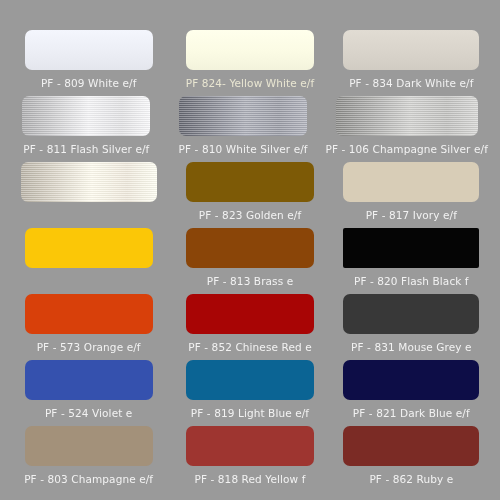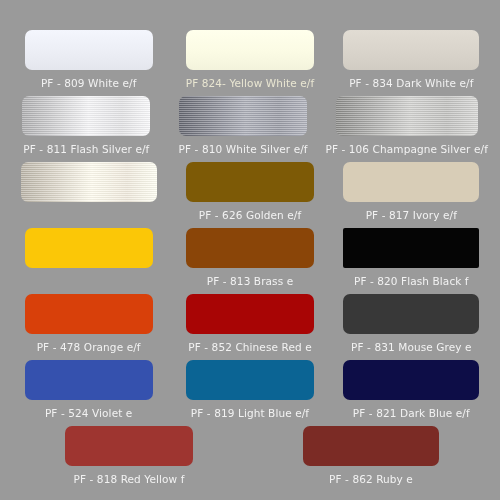--- a/index.html
+++ b/index.html
@@ -79,21 +79,21 @@
       <div class="caption">PF - 106 Champagne Silver e/f</div>
     </div>
   </div>
 
   <div class="row">
     <div class="cell">
       <div class="swatch wide" style="background: repeating-linear-gradient(rgba(255, 255, 255, 0.3) 0px, rgba(255, 255, 255, 0.3) 1px, rgba(0, 0, 0, 0.06) 1px, rgba(0, 0, 0, 0.06) 2px), linear-gradient(to right, rgb(186, 180, 167) 0%, rgb(216, 210, 197) 22%, rgb(255, 252, 239) 52%, rgb(240, 234, 221) 78%, rgb(255, 255, 243) 100%);"></div>
     </div>
     <div class="cell">
       <div class="swatch" style="background: rgb(125, 90, 6);"></div>
-      <div class="caption">PF - 626 Golden  e/f</div>
+      <div class="caption">PF - 823 Golden  e/f</div>
     </div>
     <div class="cell">
       <div class="swatch wide" style="background: rgb(216, 205, 183);"></div>
       <div class="caption">PF - 817 Ivory e/f</div>
     </div>
   </div>
 
   <div class="row">
     <div class="cell">
       <div class="swatch" style="background: rgb(251, 199, 7);"></div>
@@ -104,21 +104,21 @@
     </div>
     <div class="cell">
       <div class="swatch wide square" style="background: rgb(5, 5, 5);"></div>
       <div class="caption">PF - 820 Flash Black f</div>
     </div>
   </div>
 
   <div class="row">
     <div class="cell">
       <div class="swatch" style="background: rgb(216, 64, 10);"></div>
-      <div class="caption">PF - 478 Orange e/f</div>
+      <div class="caption">PF - 573 Orange e/f</div>
     </div>
     <div class="cell">
       <div class="swatch" style="background: rgb(168, 5, 5);"></div>
       <div class="caption">PF - 852 Chinese Red e</div>
     </div>
     <div class="cell">
       <div class="swatch wide" style="background: rgb(56, 56, 56);"></div>
       <div class="caption">PF - 831 Mouse Grey e</div>
     </div>
   </div>
@@ -133,20 +133,24 @@
       <div class="caption">PF - 819 Light Blue e/f</div>
     </div>
     <div class="cell">
       <div class="swatch wide" style="background: rgb(13, 13, 71);"></div>
       <div class="caption">PF - 821 Dark Blue e/f</div>
     </div>
   </div>
 
   <div class="row">
     <div class="cell">
+      <div class="swatch" style="background: rgb(163, 145, 122);"></div>
+      <div class="caption">PF - 803 Champagne e/f</div>
+    </div>
+    <div class="cell">
       <div class="swatch" style="background: rgb(158, 53, 48);"></div>
       <div class="caption">PF - 818 Red Yellow   f</div>
     </div>
     <div class="cell">
       <div class="swatch wide" style="background: rgb(123, 43, 37);"></div>
       <div class="caption">PF - 862 Ruby e</div>
     </div>
   </div>
 
 </div>

